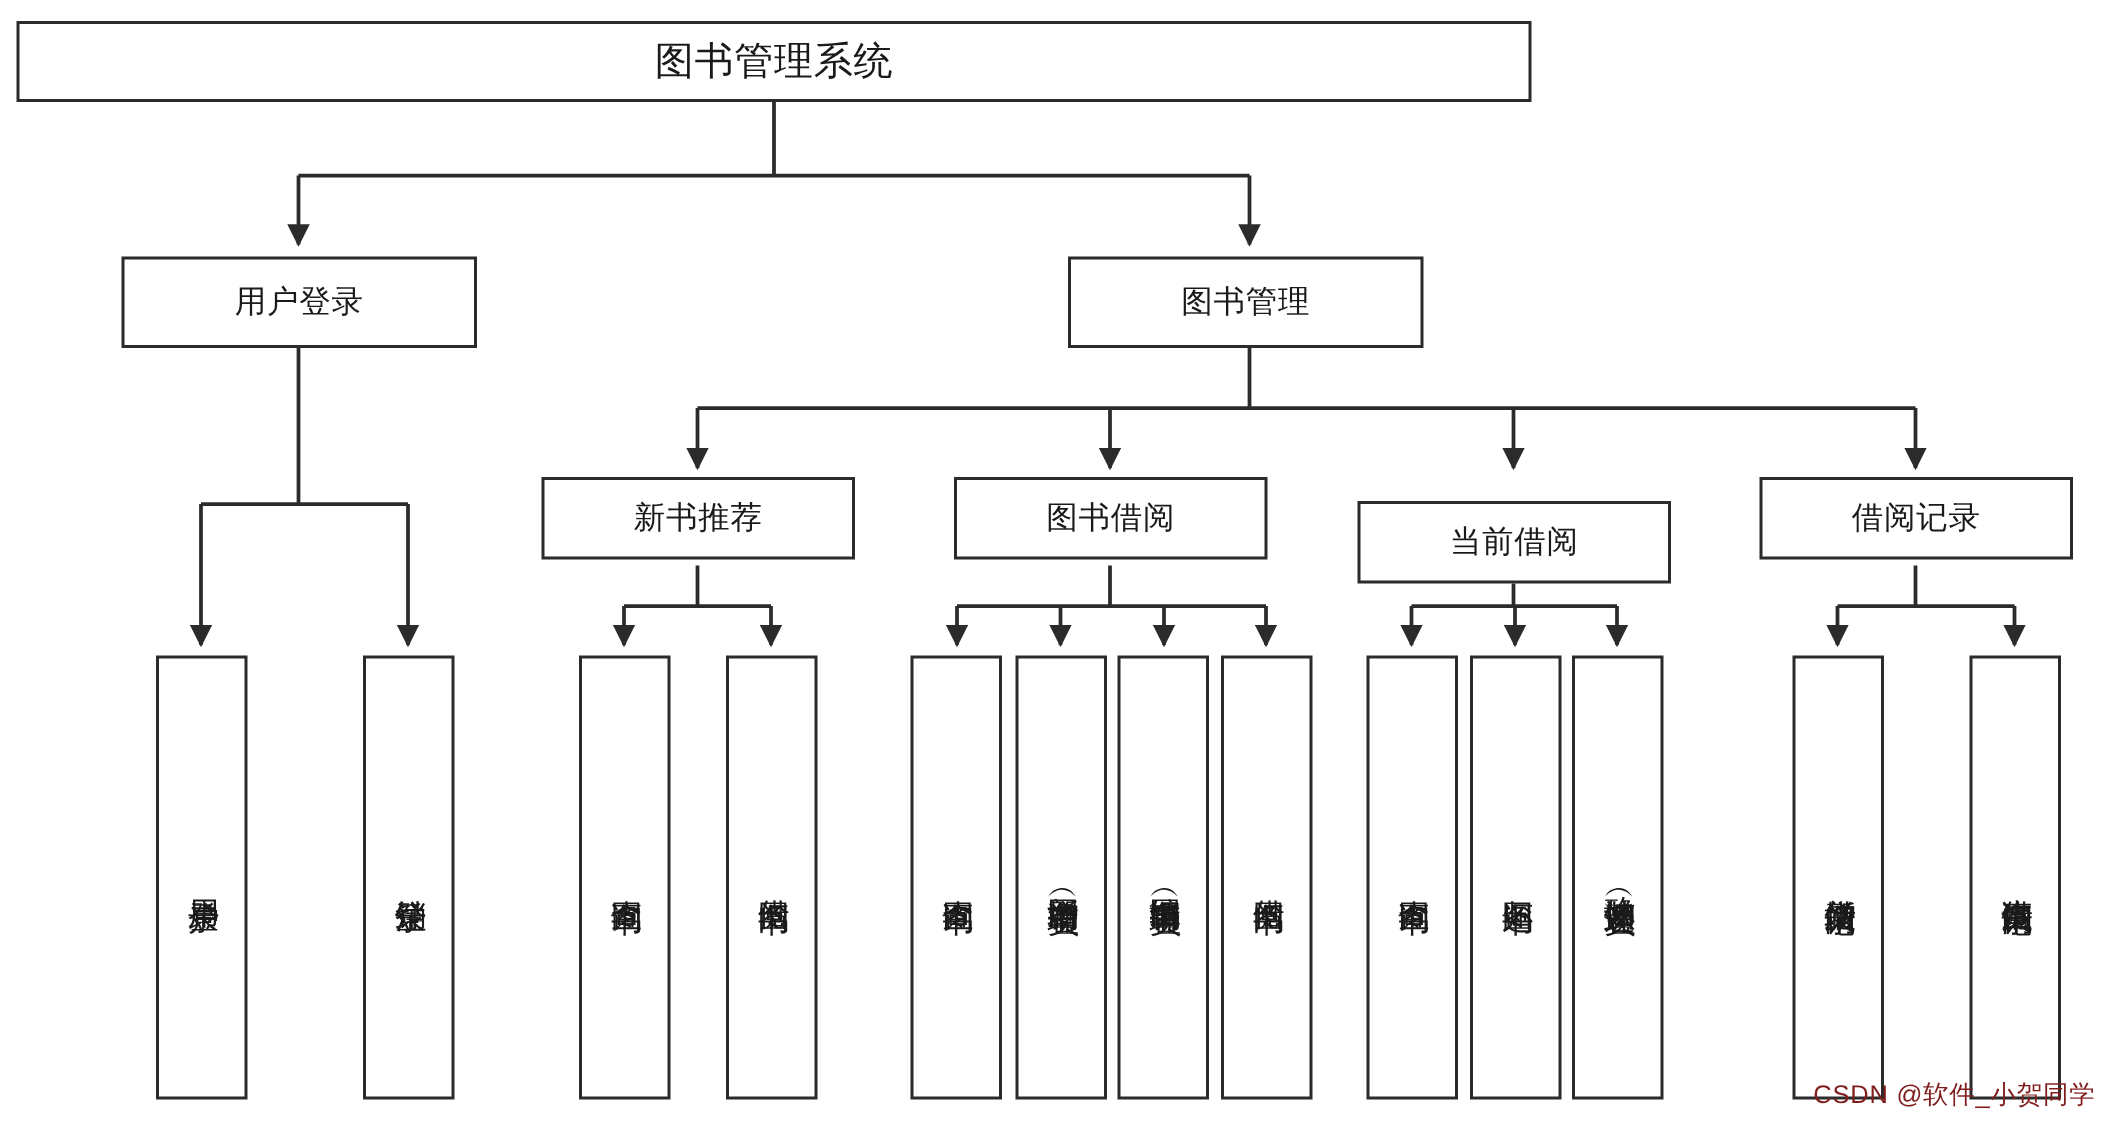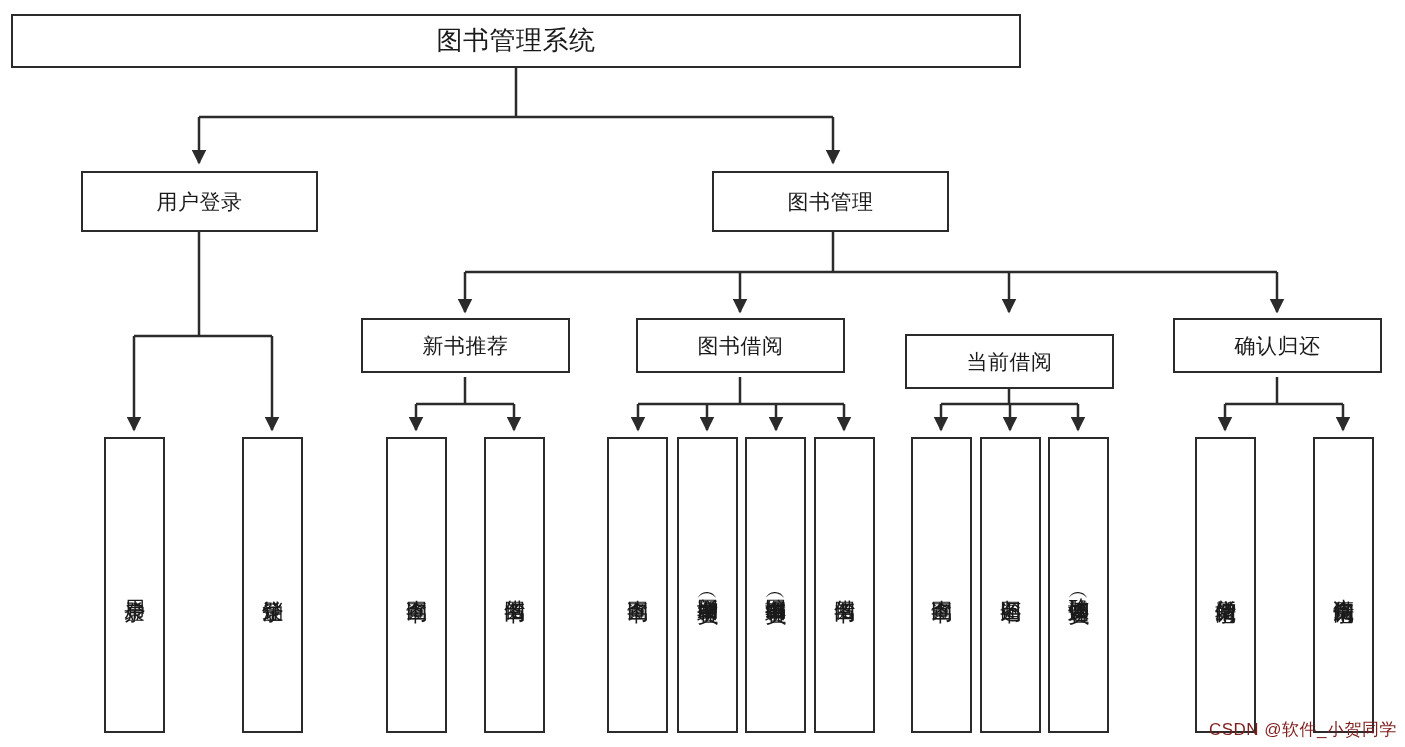--- a/index.html
+++ b/index.html
@@ -136,21 +136,21 @@
   <div class="node h" style="left:361px; top:318px; width:209px; height:55px;">
     <span>新书推荐</span>
   </div>
   <div class="node h" style="left:636px; top:318px; width:209px; height:55px;">
     <span>图书借阅</span>
   </div>
   <div class="node h" style="left:905px; top:334px; width:209px; height:55px;">
     <span>当前借阅</span>
   </div>
   <div class="node h" style="left:1173px; top:318px; width:209px; height:55px;">
-    <span>确认归还</span>
+    <span>借阅记录</span>
   </div>
 
   <div class="node v" style="left:104px; top:437px; width:61px; height:296px;">
     <span class="vlabel">用户登录</span>
   </div>
   <div class="node v" style="left:242px; top:437px; width:61px; height:296px;">
     <span class="vlabel">注销登录</span>
   </div>
 
   <div class="node v" style="left:386px; top:437px; width:61px; height:296px;">

